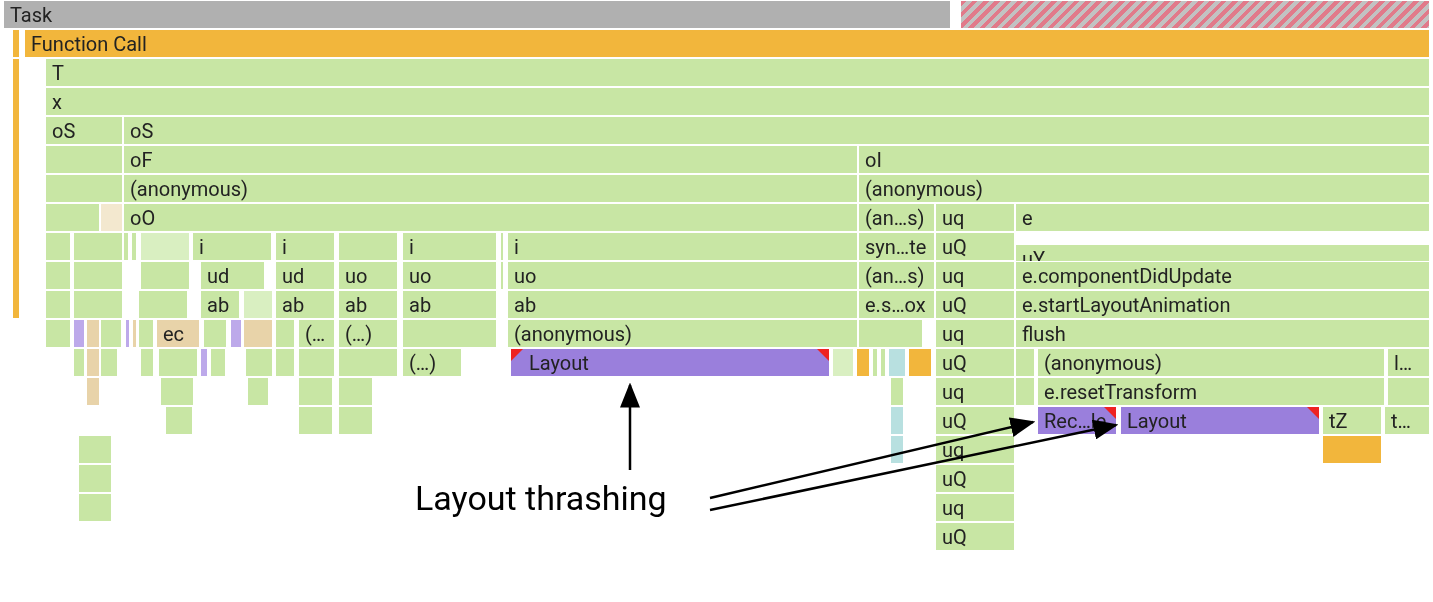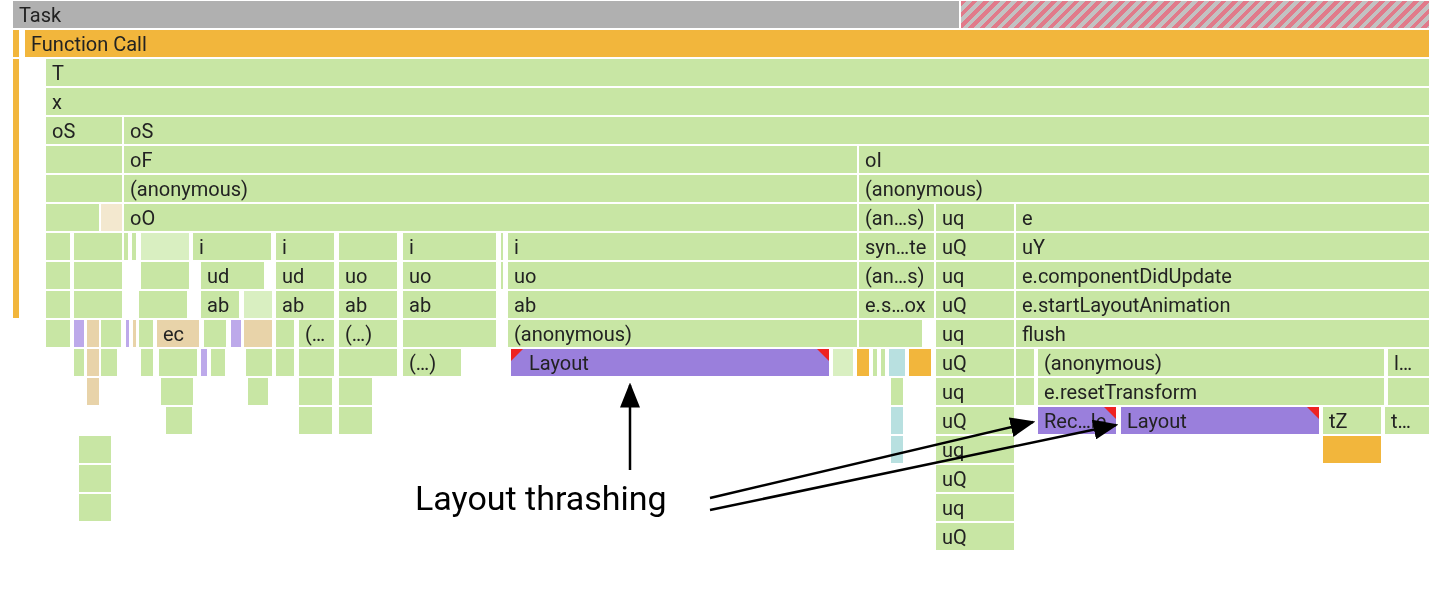--- a/index.html
+++ b/index.html
@@ -74,21 +74,21 @@
 <div class="flame-chart">
 
   <div class="gridline" style="left:122px"></div>
   <div class="gridline" style="left:330px"></div>
   <div class="gridline" style="left:513px"></div>
   <div class="gridline" style="left:693px"></div>
   <div class="gridline" style="left:878px"></div>
   <div class="gridline" style="left:1060px"></div>
   <div class="gridline" style="left:1243px"></div>
 
-  <div class="entry task" style="top:0;left:12px;width:948px">Task</div>
+  <div class="entry task" style="top:0;left:3px;width:948px">Task</div>
   <div class="entry task-hatch" style="top:0;left:960px;width:470px"></div>
 
   <div class="entry fc" style="top:29px;left:12px;width:8px;padding:0"></div>
   <div class="entry fc" style="top:29px;left:24px;width:1406px">Function Call</div>
 
   <div class="entry fc" style="top:58px;left:12px;width:8px;height:261px;padding:0"></div>
   <div class="entry green" style="top:58px;left:45px;width:1385px">T</div>
 
   <div class="entry green" style="top:87px;left:45px;width:1385px">x</div>
 
@@ -116,21 +116,21 @@
   <div class="entry green" style="top:232px;left:131px;width:6px;padding:0"></div>
   <div class="entry green-light" style="top:232px;left:140px;width:50px;padding:0"></div>
   <div class="entry green" style="top:232px;left:192px;width:80px">i</div>
   <div class="entry green" style="top:232px;left:275px;width:60px">i</div>
   <div class="entry green" style="top:232px;left:338px;width:60px;padding:0"></div>
   <div class="entry green" style="top:232px;left:402px;width:95px">i</div>
   <div class="entry green" style="top:232px;left:500px;width:4px;padding:0"></div>
   <div class="entry green" style="top:232px;left:507px;width:351px">i</div>
   <div class="entry green" style="top:232px;left:858px;width:77px">syn…te</div>
   <div class="entry green" style="top:232px;left:935px;width:80px">uQ</div>
-  <div class="entry green" style="top:232px;left:1015px;width:415px">uY</div>
+  <div class="entry green" style="top:244px;left:1015px;width:415px">uY</div>
 
   <div class="entry green" style="top:261px;left:45px;width:26px;padding:0"></div>
   <div class="entry green" style="top:261px;left:73px;width:50px;padding:0"></div>
   <div class="entry green" style="top:261px;left:140px;width:50px;padding:0"></div>
   <div class="entry green" style="top:261px;left:200px;width:65px">ud</div>
   <div class="entry green" style="top:261px;left:275px;width:60px">ud</div>
   <div class="entry green" style="top:261px;left:338px;width:60px">uo</div>
   <div class="entry green" style="top:261px;left:402px;width:95px">uo</div>
   <div class="entry green" style="top:261px;left:500px;width:4px;padding:0"></div>
   <div class="entry green" style="top:261px;left:507px;width:351px">uo</div>

